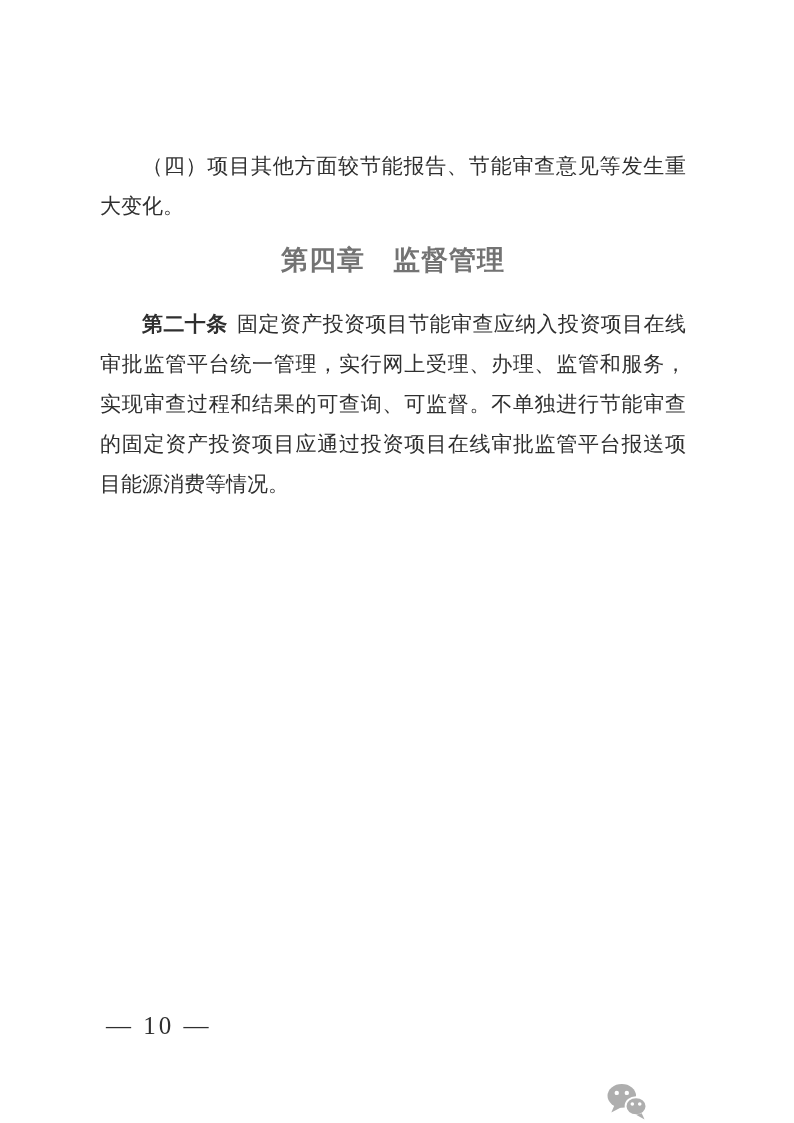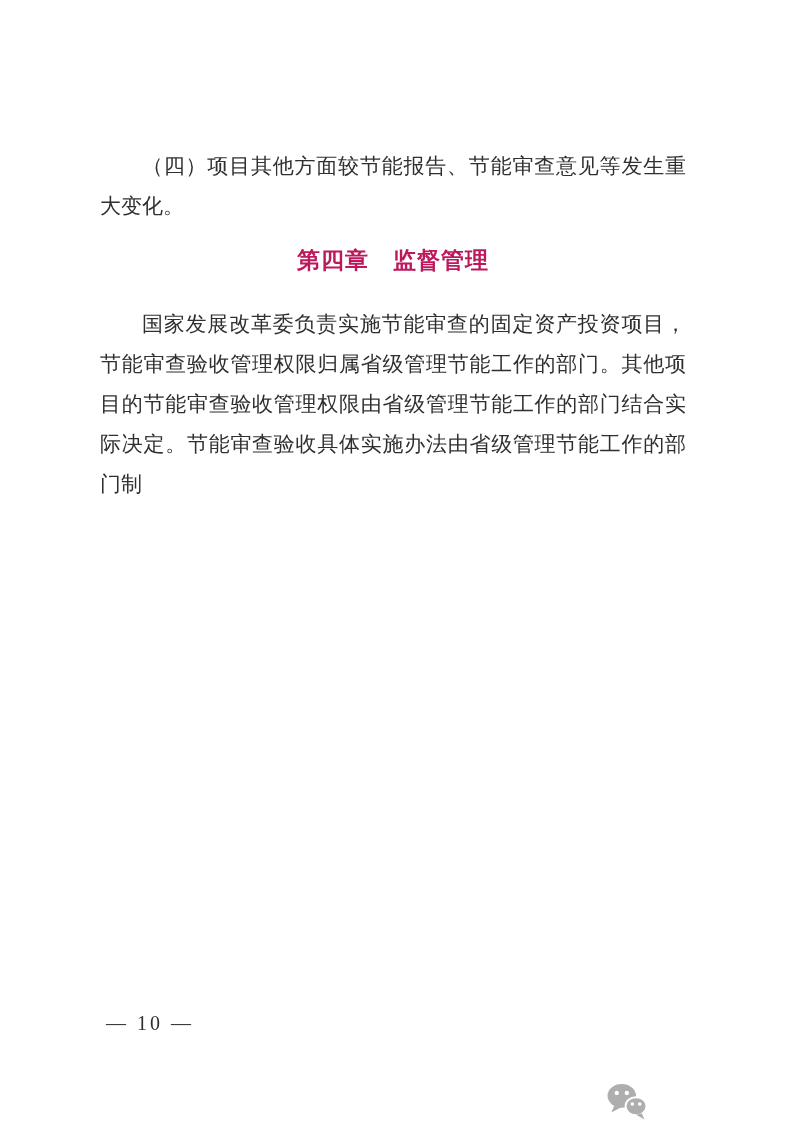--- a/index.html
+++ b/index.html
@@ -35,34 +35,34 @@
     font-weight: bold;
     font-family: "Liberation Sans", "DejaVu Sans", sans-serif;
     margin-right: 0.45em;
   }
   .para .lead:empty {
     display: none;
     margin: 0;
   }
   .chapter {
     margin: 14px 0 24px 0;
-    font-size: 23px;
+    font-size: 27px;
     line-height: 40px;
     font-weight: bold;
     font-family: "Liberation Sans", "DejaVu Sans", sans-serif;
     text-align: center;
     text-indent: 0;
     letter-spacing: 1px;
-    color: #be185d;
+    color: #737373;
   }
   .page-number {
     position: absolute;
     left: 106px;
     top: 996px;
-    font-size: 20px;
+    font-size: 25px;
     letter-spacing: 3px;
     color: #2f2f2f;
   }
   .watermark {
     position: absolute;
     right: 22px;
     top: 1066px;
     display: flex;
     align-items: center;
     gap: 10px;
@@ -87,25 +87,25 @@
 
   <div class="content">
 
     <p class="para">
       <span>（四）项目其他方面较节能报告、节能审查意见等发生重大变化。</span>
     </p>
 
 
     <h2 class="chapter">第四章　监督管理</h2>
 
+    <p class="para">
+      <span class="lead">第二十条</span><span>固定资产投资项目节能审查应纳入投资项目在线审批监管平台统一管理，实行网上受理、办理、监管和服务，实现审查过程和结果的可查询、可监督。不单独进行节能审查的固定资产投资项目应通过投资项目在线审批监管平台报送项目能源消费等情况。</span>
+    </p>
 
 
-    <p class="para">
-      <span>国家发展改革委负责实施节能审查的固定资产投资项目，节能审查验收管理权限归属省级管理节能工作的部门。其他项目的节能审查验收管理权限由省级管理节能工作的部门结合实际决定。节能审查验收具体实施办法由省级管理节能工作的部门制</span>
-    </p>
 
   </div>
 
   <div class="page-number">— 10 —</div>
 
   <div class="watermark">
     <svg class="wechat-icon" viewBox="0 0 44 40" aria-hidden="true">
       <g fill="#aeaeae">
         <ellipse cx="16.5" cy="14.5" rx="15" ry="12.5"></ellipse>
         <path d="M9,24 L5.5,32 L16,26.5 Z"></path>

